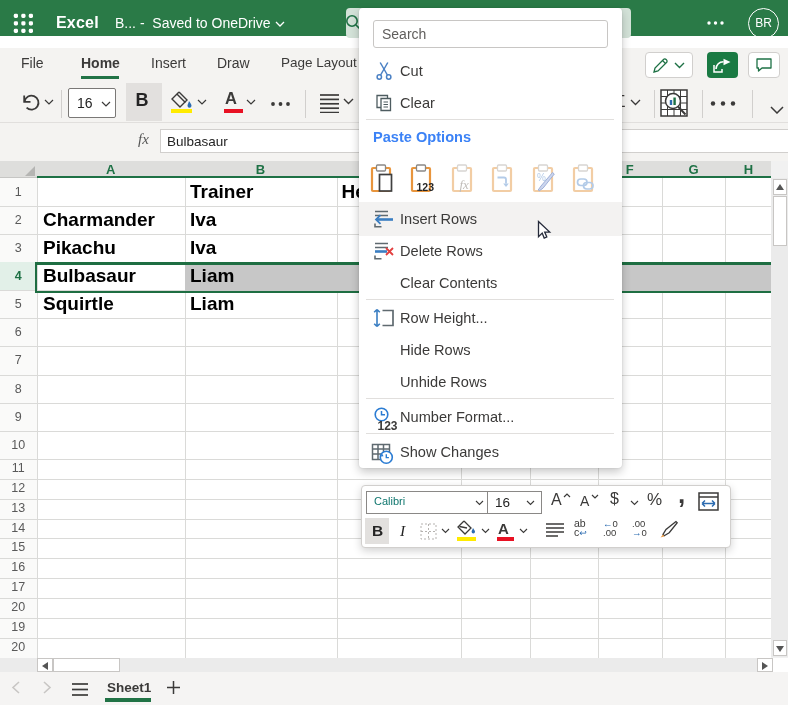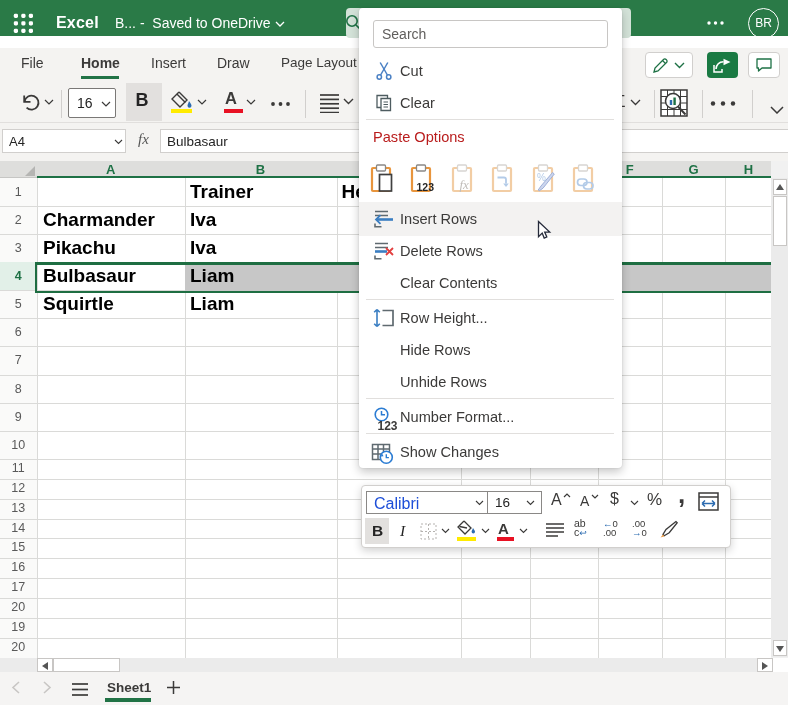--- a/index.html
+++ b/index.html
@@ -160,26 +160,20 @@
         <circle cx="23" cy="2.5" r="2.2"></circle>
       </g>
     </svg>
   <div class="sep" style="left:752px;top:7px;height:28px"></div>
   <svg class="abs" style="left:770px;top:23px" width="14" height="8" viewBox="0 0 14 8">
       <path d="M1 1l6 6 6-6" stroke="#3b3a39" stroke-width="1.5" fill="none"></path>
     </svg>
 </div>
 
 <div class="abs" style="left:0;top:122px;width:788px;height:38.5px;background:#f4f3f1;border-top:1px solid #e1dfdd">
-  <div class="abs" style="left:2px;top:6px;width:124px;height:24px;background:#fff;border:1px solid #d1cfcd">
-    <div class="abs" style="left:6px;top:4px;font-size:13px;color:#242424">A4</div>
-    <svg class="abs" style="left:111px;top:9px" width="9" height="6" viewBox="0 0 9 6">
-        <path d="M1 1l3.5 3.5L8 1" stroke="#3b3a39" stroke-width="1.1" fill="none"></path>
-      </svg>
-  </div>
   <div class="abs" style="left:138px;top:8px;font-size:15px;color:#555;font-style:italic;font-family:'Liberation Serif',serif">fx</div>
   <div class="abs" style="left:160px;top:6px;width:628px;height:24px;background:#fff;border:1px solid #d1cfcd;border-right:none">
     <div class="abs" style="left:6px;top:4px;font-size:13.5px;color:#242424">Bulbasaur</div>
   </div>
 </div>
 
 <div class="abs" id="grid" style="left:0;top:160.5px;width:788px;height:497px;background:#fff">
 
   <div class="abs" style="left:0;top:17.3px;width:36.5px;height:480px;background:#fafaf9"></div>
 
@@ -339,21 +333,21 @@
   
   <svg class="abs" style="left:15px;top:85px" width="20" height="20" viewBox="0 0 20 20">
     <g stroke="#4e5c60" stroke-width="1.3" fill="none">
       <path d="M13.5 5.5V2.5H3v12h4"></path>
       <path d="M7 5.5h9.5v12H7z" fill="#fff"></path>
       <path d="M9.5 9h4.5M9.5 11.5h4.5M9.5 14h4.5" stroke-width="1.1"></path>
     </g>
   </svg>
   <div class="mi" style="top:87px">Clear</div>
   <div class="msep" style="top:111px"></div>
-  <div class="mi" style="left:14px;top:121px;font-weight:normal;font-size:14.6px;color:#b91c1c">Paste Options</div>
+  <div class="mi" style="left:14px;top:121px;font-weight:bold;font-size:14.6px;color:#3b82f6">Paste Options</div>
   
   <g id="pasteicons"></g>
   <svg class="abs" style="left:11px;top:153px" width="230" height="40" viewBox="0 0 230 40">
 
     <g transform="translate(1,3)">
       <rect x="1" y="4" width="18" height="23" rx="1" fill="none" stroke="#e8953d" stroke-width="2.2"></rect>
       <rect x="5.5" y="1" width="9" height="6" rx="1" fill="#fff" stroke="#8a8886" stroke-width="1.3"></rect>
       <rect x="8.5" y="10.5" width="12" height="16.5" fill="#fff" stroke="#404040" stroke-width="1.7"></rect>
     </g>
 
@@ -441,21 +435,21 @@
     <circle cx="15.3" cy="14.3" r="6" fill="#fff" stroke="#2b7cd3" stroke-width="1.6"></circle>
     <path d="M15.3 11.2v3.4h2.6" stroke="#2b7cd3" stroke-width="1.4" fill="none"></path>
     <path d="M11.2 10.8l-1.7 2.6 3-.2z" fill="#2b7cd3"></path>
   </svg>
   <div class="mi" style="top:436px">Show Changes</div>
 </div>
 
 <div class="abs" id="mtb" style="left:361px;top:485px;width:370px;height:63px;background:#fff;border:1px solid #d1cfcd;border-radius:4px;box-shadow:0 3px 8px rgba(0,0,0,.18)">
 
   <div class="abs" style="left:4px;top:5px;width:122px;height:23px;border:1px solid #8a8886">
-    <div class="abs" style="left:7px;top:3px;font-size:16px;color:#1d4ed8">Calibri</div>
+    <div class="abs" style="left:7px;top:3px;font-size:11px;color:#0f766e">Calibri</div>
     <svg class="abs" style="left:108px;top:8px" width="9" height="6" viewBox="0 0 9 6">
         <path d="M1 1l3.5 3.5L8 1" stroke="#3b3a39" stroke-width="1.1" fill="none"></path>
       </svg>
   </div>
   <div class="abs" style="left:126px;top:5px;width:54px;height:23px;border:1px solid #8a8886;border-left:none">
     <div class="abs" style="left:7px;top:3px;font-size:13.5px;color:#242424">16</div>
     <svg class="abs" style="left:38px;top:8px" width="9" height="6" viewBox="0 0 9 6">
         <path d="M1 1l3.5 3.5L8 1" stroke="#3b3a39" stroke-width="1.1" fill="none"></path>
       </svg>
   </div>

